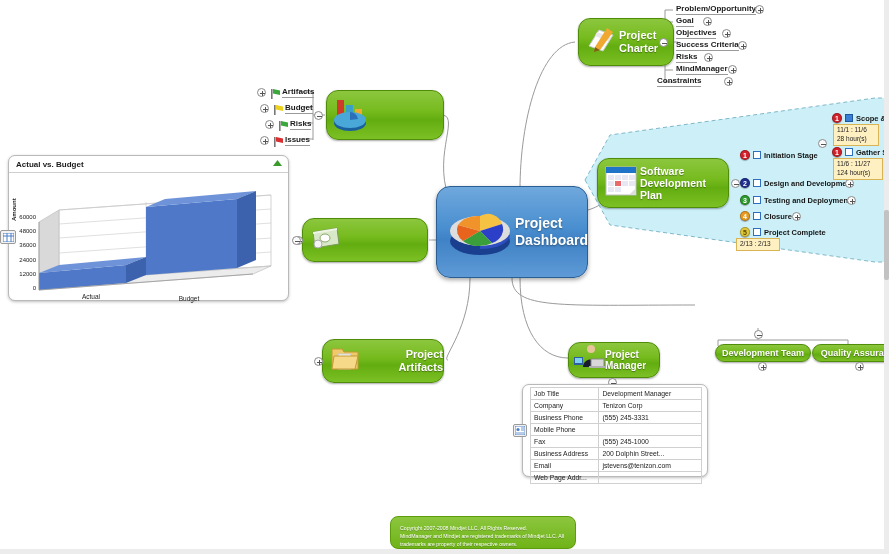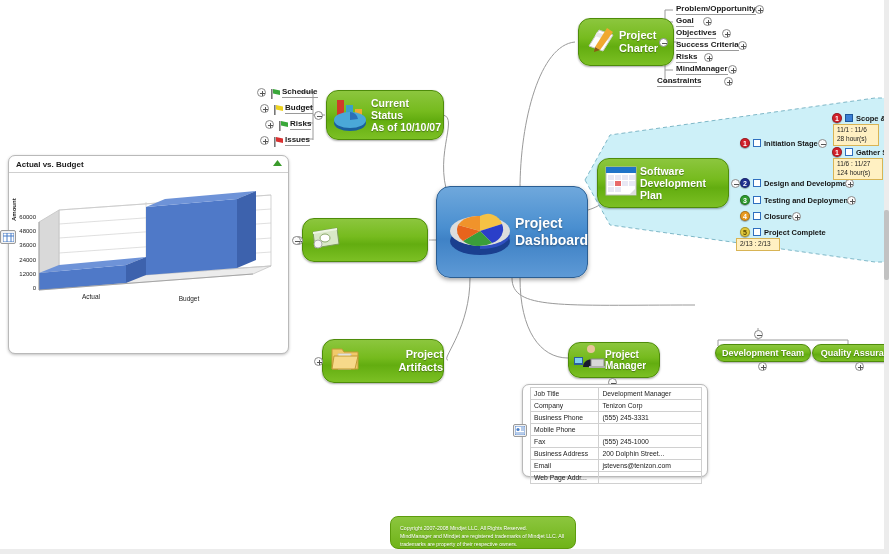--- a/index.html
+++ b/index.html
@@ -229,27 +229,25 @@
     <span class="nicon">
       <svg width="40" height="42" viewBox="0 0 40 42">
         <rect x="6" y="8" width="7" height="20" fill="#d03a2a"></rect>
         <rect x="15" y="13" width="7" height="15" fill="#3aa0c8"></rect>
         <rect x="24" y="17" width="7" height="11" fill="#f0a830"></rect>
         <ellipse cx="19" cy="31" rx="16" ry="8" fill="#1a5f9e"></ellipse>
         <ellipse cx="19" cy="28" rx="16" ry="8" fill="#4aa8d8"></ellipse>
         <path d="M19,28 L19,20 A8,8 0 0 1 27,27 Z" fill="#2b6fb8"></path>
       </svg>
     </span>
-    <span class="nlabel" style="font-size:10.5px;">Current Status
-As of 10/10/07</span>
   </div>
   <div class="bub" style="left:314px;top:111px;"></div>
 
   <div class="subtopic" style="left:282px;top:87px;">
-    <span>Schedule</span>
+    <span>Artifacts</span>
   </div>
   <span style="position:absolute;left:270px;top:86px;">
     <svg width="11" height="12" viewBox="0 0 11 12">
         <rect x="1" y="1" width="1.6" height="10" fill="#777"></rect>
         <path d="M3,1 L10,2.5 L10,7 L3,5.5 Z" fill="#3aa83a"></path>
       </svg>
   </span>
   <div class="bub plus" style="left:257px;top:88px;"></div>
 
   <div class="subtopic" style="left:285px;top:103px;">
@@ -303,21 +301,21 @@
         </g>
         <rect x="13" y="19" width="6" height="5" fill="#e86a6a"></rect>
         <path d="M27,33 L34,26 L34,33 Z" fill="#ddd"></path>
       </svg>
     </span>
     <span class="nlabel" style="font-size:10.5px;">Software
 Development Plan</span>
   </div>
   <div class="bub" style="left:731px;top:179px;"></div>
 
-  <div class="task" style="left:740px;top:138px;justify-content:flex-end;">
+  <div class="task" style="left:740px;top:150px;justify-content:flex-end;">
     <span class="tnum" style="background:#d0202a;">1</span>
     <span class="tbox"></span>
     <span class="tlabel">Initiation Stage</span>
   </div>
   <div class="bub" style="left:818px;top:139px;"></div>
 
   <div class="task" style="left:740px;top:178px;">
     <span class="tnum" style="background:#1f2f8f;">2</span>
     <span class="tbox"></span>
     <span class="tlabel">Design and Development</span>
@@ -406,21 +404,21 @@
         <path d="M10,24 C10,14 26,14 26,24 Z" fill="#1a1a2e"></path>
         <rect x="18" y="16" width="13" height="8" fill="#d8d8d8" stroke="#888"></rect>
         <rect x="16" y="23" width="16" height="2" fill="#b0b0b0"></rect>
       </svg>
     </span>
     <span class="nlabel" style="font-size:10px;">Project
 Manager</span>
   </div>
   <div class="bub" style="left:608px;top:378px;"></div>
 
-  <div class="panel" style="left:8px;top:155px;width:281px;height:199px;">
+  <div class="panel" style="left:8px;top:155px;width:281px;height:146px;">
     <div class="panel-title">
       <span>Actual vs. Budget</span>
       <span class="panel-collapse">
         <svg width="9" height="7" viewBox="0 0 9 7">
             <path d="M0,6 L4.5,0 L9,6 Z" fill="#3a9b2a"></path>
           </svg>
       </span>
     </div>
 
     <div class="chart-wrap">

